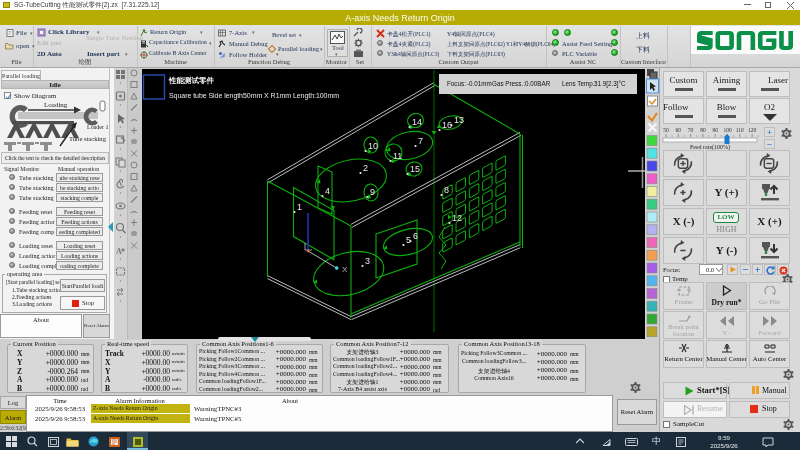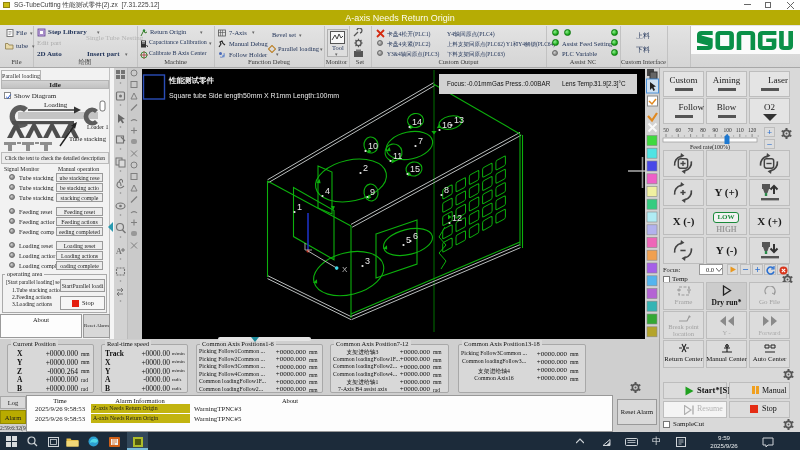--- a/index.html
+++ b/index.html
@@ -47,27 +47,27 @@
 <div class="lbl" style="left:620px;top:58px;width:47px">Custom Interface</div>
 <svg class="ab" style="left:6px;top:29px" width="8" height="8">
     <rect x="1" y="0.5" width="6" height="7" fill="#fff" stroke="#777"></rect>
     <path d="M2.5,2.5h3M2.5,4h3M2.5,5.5h2" stroke="#888" stroke-width="0.7"></path>
   </svg>
 <div class="t" style="left:16px;top:29px;font-size:7px;color:#1c2f55;">File</div>
 <div class="t" style="left:30px;top:30px;font-size:5px;color:#666;">▾</div>
 <svg class="ab" style="left:5px;top:42px" width="9" height="8">
     <path d="M0.5,2 L0.5,7 L8,7 L8,3 L4,3 L3,1.5 L0.5,1.5 Z" fill="#e8d9a8" stroke="#8a7a4a" stroke-width="0.8"></path>
   </svg>
-<div class="t" style="left:16px;top:42px;font-size:7px;color:#1c2f55;">tube</div>
+<div class="t" style="left:16px;top:42px;font-size:7px;color:#1c2f55;">open</div>
 <div class="t" style="left:32px;top:43px;font-size:5px;color:#666;">▾</div>
 <svg class="ab" style="left:37px;top:28px" width="9" height="9">
     <rect x="1" y="1" width="7" height="7" fill="#cdb3e8" stroke="#5a3a8a" stroke-width="0.8"></rect>
     <path d="M2.5,2.5h4v4h-4z" fill="#fff" stroke="#7a5aaa" stroke-width="0.6"></path>
   </svg>
-<div class="t" style="left:48px;top:28px;font-size:7px;color:#1c2f55;font-weight:bold;">Step Library</div>
+<div class="t" style="left:48px;top:28px;font-size:7px;color:#1c2f55;font-weight:bold;">Click Library</div>
 <div class="t" style="left:97px;top:29px;font-size:5px;color:#666;">▾</div>
 <div class="t" style="left:37px;top:39px;font-size:7px;color:#ababab;">Edit part</div>
 <div class="t" style="left:86px;top:34px;font-size:7px;color:#b3b3b3;">Single Tube Nesting</div>
 <div class="t" style="left:37px;top:50px;font-size:7px;color:#1c2f55;font-weight:bold;">2D Auto</div>
 <div class="t" style="left:87px;top:50px;font-size:7px;color:#1c2f55;font-weight:bold;">Insert part</div>
 <div class="t" style="left:125px;top:51px;font-size:5px;color:#666;">▾</div>
 <svg class="ab" style="left:140px;top:29px" width="8" height="8">
     <path d="M1,7 L4,1 L5,4 L7,3" stroke="#3a7a2a" stroke-width="1" fill="none"></path>
     <circle cx="4" cy="1.5" r="1.2" fill="#2a8a2a"></circle>
   </svg>
@@ -455,21 +455,21 @@
 <div class="btn" style="left:663px;top:71px;width:41px;height:26px;background:#e4e4e4"></div>
 <div class="ab" style="left:663px;top:75px;width:41px;text-align:center;font-size:9px;color:#1a1a1a">Custom</div>
 <div class="ab" style="left:675px;top:88px;width:18px;height:3px;background:#555"></div>
 <div class="btn" style="left:706px;top:71px;width:41px;height:26px;background:#e4e4e4"></div>
 <div class="ab" style="left:706px;top:75px;width:41px;text-align:center;font-size:9px;color:#1a1a1a">Aiming</div>
 <div class="ab" style="left:718px;top:88px;width:18px;height:3px;background:#555"></div>
 <div class="btn" style="left:749px;top:71px;width:41px;height:26px;background:#e4e4e4"></div>
 <div class="ab" style="left:768px;top:75px;width:60px;text-align:left;font-size:9px;color:#1a1a1a">Laser</div>
 <div class="ab" style="left:761px;top:88px;width:18px;height:3px;background:#555"></div>
 <div class="btn" style="left:663px;top:98px;width:41px;height:26px;background:#e4e4e4"></div>
-<div class="ab" style="left:663px;top:102px;width:41px;text-align:right;font-size:9px;color:#1a1a1a">Follow</div>
+<div class="ab" style="left:663px;top:102px;width:41px;text-align:left;font-size:9px;color:#1a1a1a">Follow</div>
 <div class="ab" style="left:675px;top:115px;width:18px;height:3px;background:#555"></div>
 <div class="btn" style="left:706px;top:98px;width:41px;height:26px;background:#e4e4e4"></div>
 <div class="ab" style="left:706px;top:102px;width:41px;text-align:center;font-size:9px;color:#1a1a1a">Blow</div>
 <div class="ab" style="left:718px;top:115px;width:18px;height:3px;background:#555"></div>
 <div class="btn" style="left:749px;top:98px;width:41px;height:26px;background:#e4e4e4"></div>
 <div class="ab" style="left:749px;top:102px;width:41px;text-align:center;font-size:9px;color:#1a1a1a">O2</div>
 <svg class="ab" style="left:763px;top:114px" width="14" height="7">
     <path d="M0,0 h14 l-7,7 Z" fill="#333"></path>
   </svg>
 <svg class="ab" style="left:660px;top:126px" width="100" height="22" font-family="Liberation Serif,serif">

